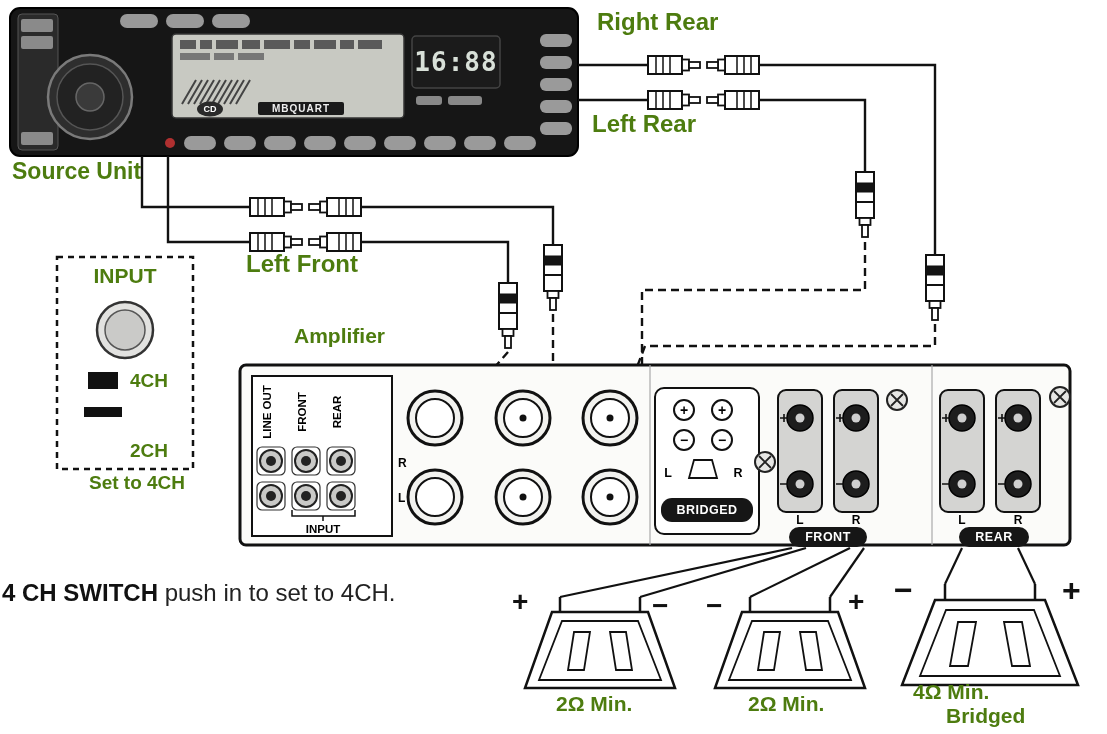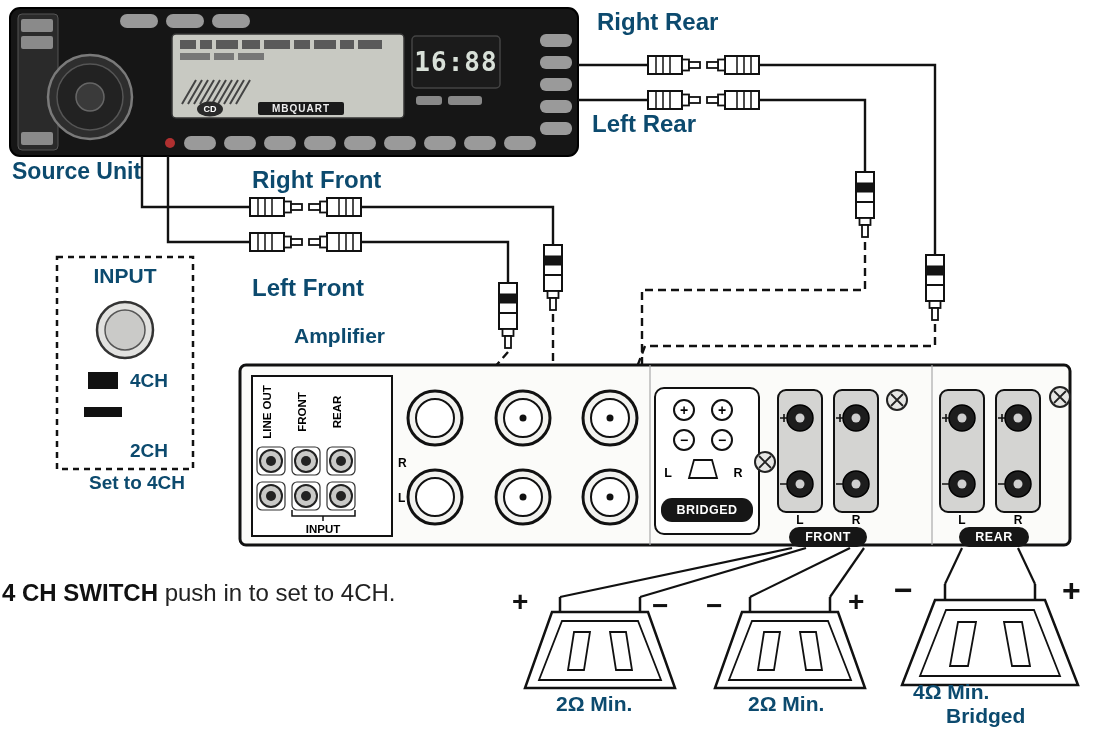--- a/index.html
+++ b/index.html
@@ -1,19 +1,19 @@
 <!DOCTYPE html>
 <html><head>
 <meta charset="utf-8">
 <style>
   html,body{margin:0;padding:0;background:#ffffff;}
   #stage{position:relative;width:1107px;height:734px;background:#fff;overflow:hidden;
          font-family:"Liberation Sans",sans-serif;color:#1b1b1b;}
   #draw{position:absolute;left:0;top:0;z-index:1;}
-  .lbl{position:absolute;z-index:2;font-weight:bold;white-space:nowrap;color:#0c4a6e;}
+  .lbl{position:absolute;z-index:2;font-weight:bold;white-space:nowrap;color:#4d7c0f;}
   .fs23{font-size:23px;} .fs24{font-size:24px;} .fs25{font-size:21px;}
   .fs21{font-size:21px;} .fs19{font-size:19px;}
   .center{text-align:center;}
   .sign{position:absolute;z-index:3;font-weight:bold;font-size:28px;color:#111;}
   .sign.big{font-size:32px;}
   .note{position:absolute;z-index:2;font-size:24px;color:#222;line-height:1.25;}
   .note b{font-weight:bold;color:#111;}
   svg text{font-family:"Liberation Sans",sans-serif;}
   .clockTxt{font-family:"DejaVu Sans Mono",monospace;}
 </style>
@@ -287,22 +287,21 @@
       <path d="M935 600 L1045 600 L1078 685 L902 685 Z" fill="#fff" stroke="#111" stroke-width="2.5"></path>
       <path d="M946 610 L1034 610 L1060 676 L920 676 Z" fill="none" stroke="#111" stroke-width="1.8"></path>
       <path d="M958 622 L976 622 L968 666 L950 666 Z" fill="none" stroke="#111" stroke-width="1.8"></path>
       <path d="M1004 622 L1022 622 L1030 666 L1012 666 Z" fill="none" stroke="#111" stroke-width="1.8"></path>
     </g>
   </svg>
 
   <div class="lbl fs23" style="left:12px;top:158px;">Source Unit</div>
   <div class="lbl fs24" style="left:597px;top:8px;">Right Rear</div>
   <div class="lbl fs24" style="left:592px;top:110px;">Left Rear</div>
-  <div class="lbl fs24" style="left:252px;top:166px;">Right Front</div>
-  <div class="lbl fs24" style="left:252px;top:250px;margin-top:24px;">Left Front</div>
+  <div class="lbl fs24" style="left:246px;top:250px;">Left Front</div>
   <div class="lbl fs25" style="left:294px;top:324px;">Amplifier</div>
 
   <div class="lbl fs21 center" style="left:57px;top:264px;width:136px;">INPUT</div>
   <div class="lbl fs19" style="left:130px;top:370px;">4CH</div>
   <div class="lbl fs19" style="left:130px;top:402px;margin-top:38px;">2CH</div>
   <div class="lbl fs19 center" style="left:69px;top:432px;width:136px;margin-top:40px;">Set to 4CH</div>
 
   <div class="sign" style="left:512px;top:586px;">+</div>
   <div class="sign" style="left:652px;top:590px;">−</div>
   <div class="sign" style="left:706px;top:590px;">−</div>

